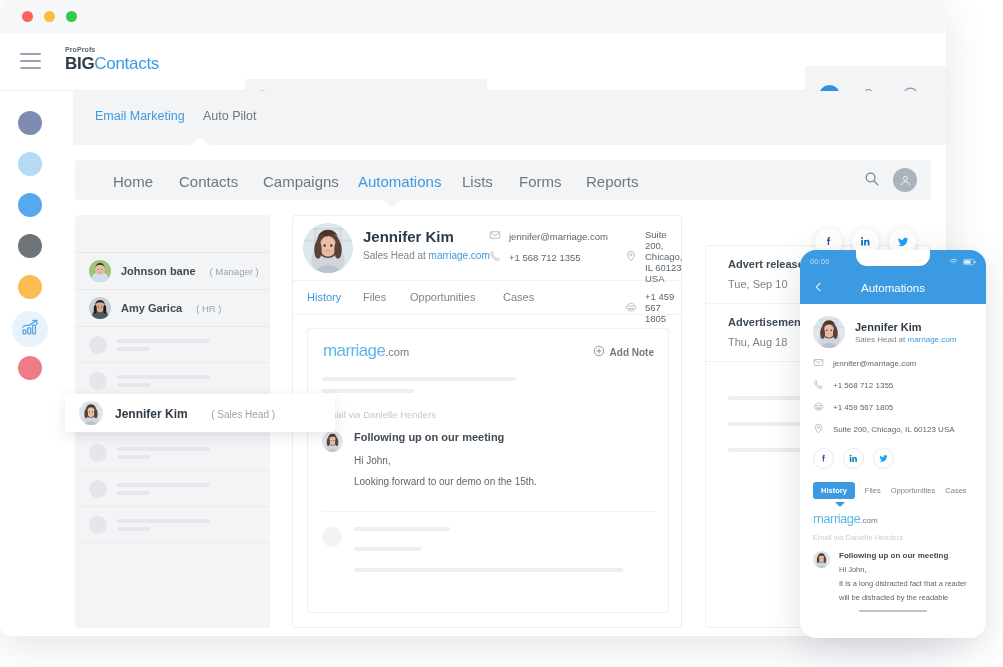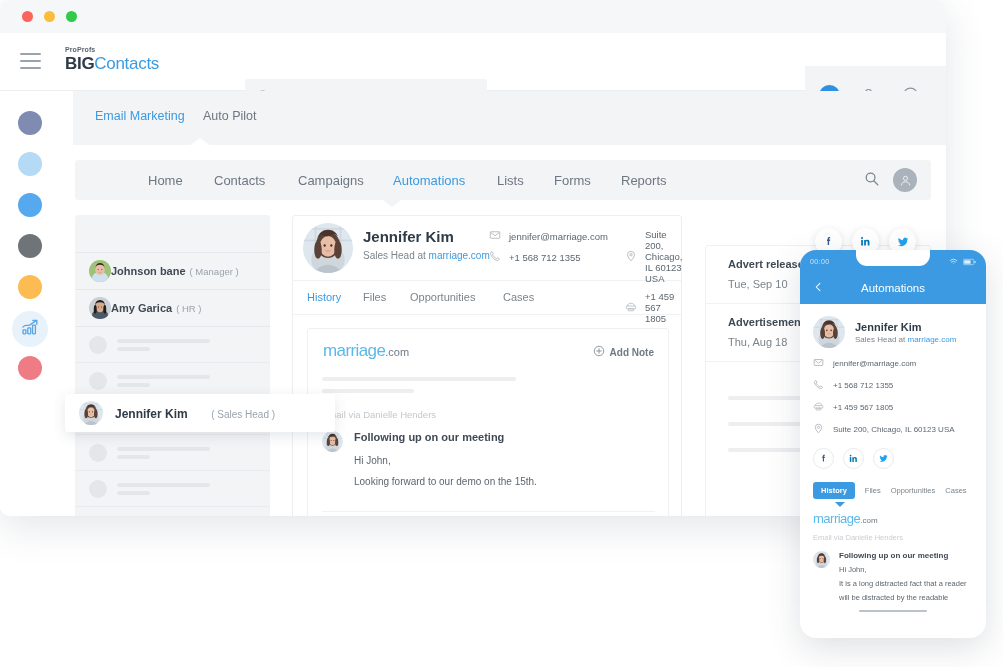--- a/index.html
+++ b/index.html
@@ -6,21 +6,21 @@
   html, body {
     width: 1003px; height: 667px;
     background: #ffffff;
     font-family: "Liberation Sans", sans-serif;
     overflow: hidden;
   }
   .stage { position: relative; width: 1003px; height: 667px; }
 
   
   .window {
-    position: absolute; left: 0; top: 0; width: 946px; height: 516px;
+    position: absolute; left: 0; top: 0; width: 946px; height: 636px;
     background: #ffffff; border-radius: 10px;
     box-shadow: 0 10px 40px rgba(60,70,90,0.14);
     overflow: hidden;
   }
   .titlebar {
     position: absolute; left: 0; top: 0; width: 946px; height: 33px;
     background: #f6f7f8; display: flex; align-items: center; padding-left: 22px; gap: 11px;
   }
   .dot { width: 11px; height: 11px; border-radius: 50%; }
   .dot.red { background: #f9645d; }
@@ -99,21 +99,21 @@
   }
 
   
   .panel {
     position: absolute; left: 60px; top: 145px; width: 886px; height: 491px; background: #ffffff;
   }
   .tabsbar {
     position: absolute; left: 15px; top: 15px; width: 856px; height: 40px;
     background: #f3f4f6; border-radius: 3px;
   }
-  .tabsbar .tab { position: absolute; top: 13px; font-size: 13px; color: #6d7781; margin-left: 35px; }
+  .tabsbar .tab { position: absolute; top: 13px; font-size: 15px; color: #6d7781; }
   .tabsbar .tab.active { color: #3b9ae1; }
   .tabsbar .tabnotch {
     position: absolute; left: 308px; top: 40px; width: 0; height: 0;
     border-left: 9px solid transparent; border-right: 9px solid transparent;
     border-top: 7px solid #f3f4f6;
   }
   .tabsbar .tsearch { position: absolute; right: 52px; top: 11px; }
   .tabsbar .avatar {
     position: absolute; right: 14px; top: 8px; width: 24px; height: 24px;
     border-radius: 50%; background: #aab3bb; display: flex; align-items: center; justify-content: center;
@@ -125,21 +125,21 @@
     background: #f3f4f6; border-radius: 3px; overflow: hidden;
   }
   .contacts .chead {
     position: relative; height: 36px; border-bottom: 1px solid #e6e8eb;
   }
   .chead .ctitle { position: absolute; left: 14px; top: 12px; font-size: 10.5px; color: #7b848d; }
   .chead .addwrap { position: absolute; right: 12px; top: 10px; display: flex; align-items: center; gap: 5px; }
   .chead .addlabel { font-size: 10.5px; color: #3b9ae1; font-weight: bold; }
   .crow {
     position: relative; height: 37px; border-bottom: 1px solid #e6e8eb;
-    display: flex; align-items: center; padding-left: 14px; 
+    display: flex; align-items: center; padding-left: 14px; gap: 10px;
   }
   .crow .cname { font-size: 11px; color: #3f4a55; font-weight: bold; }
   .crow .crole { font-size: 9.5px; color: #9aa3ad; margin-left: 4px; font-weight: normal; }
   .ph-row {
     position: relative; height: 36px; border-bottom: 1px solid #e9ebee;
     display: flex; align-items: center; padding-left: 14px; gap: 10px;
   }
   .ph-av { width: 18px; height: 18px; border-radius: 50%; background: #e4e6e9; flex: none; }
   .ph-lines { display: flex; flex-direction: column; gap: 4px; }
   .ph-l1 { width: 93px; height: 4px; border-radius: 2px; background: #e4e6e9; }

